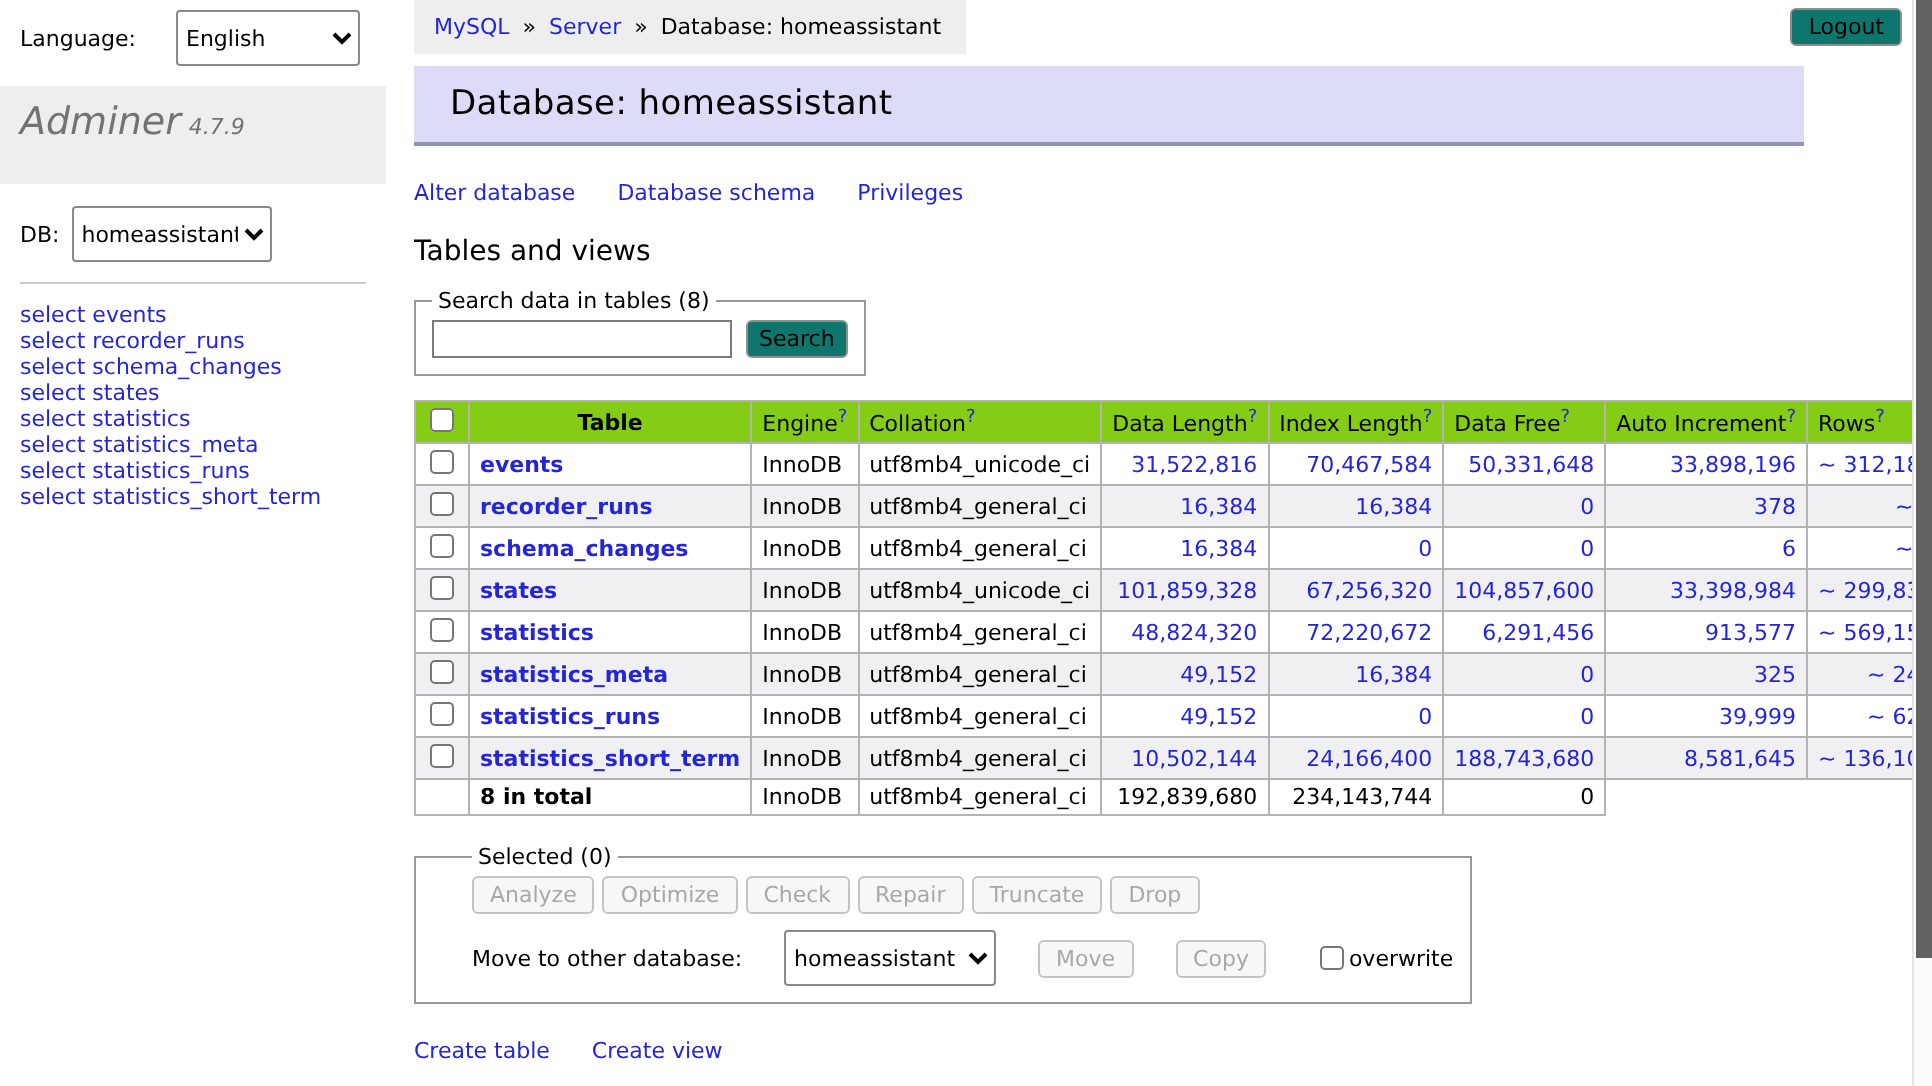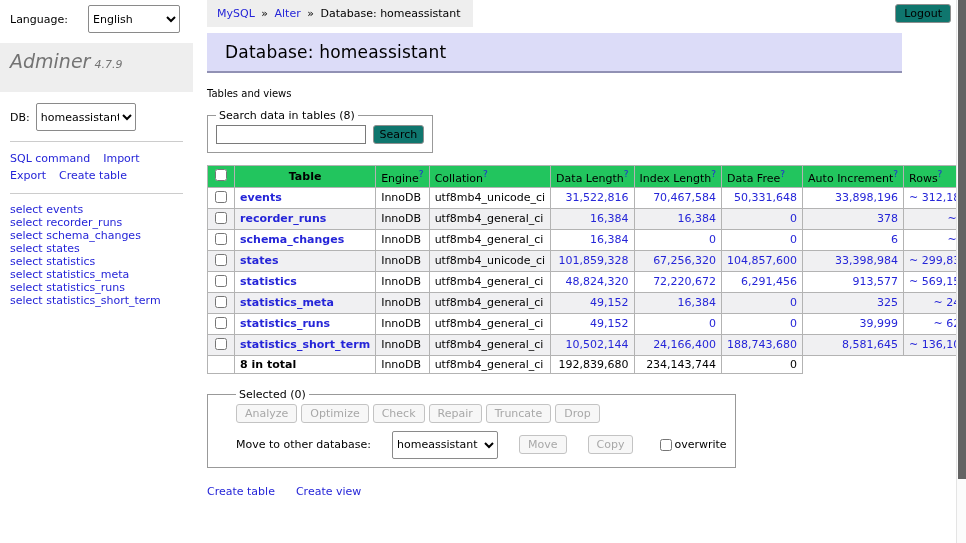--- a/index.html
+++ b/index.html
@@ -42,30 +42,30 @@
   .logout-btn { position:absolute; top:4px; right:15px; }
 
   
   #main { position:absolute; left:207px; top:25px; width:710px; }
   h2.page-title {
     margin:8px 0 0; width:695px; background:#dcdcf8; border-bottom:2px solid #9191b4;
     padding:9px 0 9px 18px; font-size:17px; font-weight:400; letter-spacing:.2px;
   }
   .link-row { margin:17px 0 0; }
   .link-row a { margin-right:21px; }
-  h3.section-title { margin:15px 0 0; font-size:10px; font-weight:400; }
+  h3.section-title { margin:15px 0 0; font-size:14px; font-weight:400; }
 
   fieldset { display:inline-block; border:1px solid #999; margin:10px 0 0; padding:3px 8px 8px; }
   fieldset legend { padding:0 3px; }
   .search-fs input[type="text"] { width:150px; }
   .search-fs button { margin-left:3px; padding:2px 6px; }
 
   table.db-table { border-collapse:collapse; margin-top:12px; white-space:nowrap; }
   .db-table th, .db-table td { border:1px solid #b3b3b3; padding:2px 5px; height:18px; }
-  .db-table thead th { background:#22c55e; font-weight:400; text-align:left; }
+  .db-table thead th { background:#84cc16; font-weight:400; text-align:left; }
   .db-table thead th.col-table { font-weight:700; text-align:center; min-width:122px; }
   .db-table sup a { font-size:9px; }
   .check-col { width:17px; text-align:center; }
   td.name a { font-weight:700; }
   td.num { color:#2525d8; text-align:right; }
   td.num-col-dl { min-width:72px; } td.num-col-il { min-width:74px; } td.num-col-df { min-width:62px; }
   td.num-col-ai { min-width:86px; } td.num-col-rw { min-width:58px; }
   tbody.rows tr:nth-child(even) td { background:#f0f0f2; }
   tfoot td { color:#000; }
   tfoot td.name { font-weight:700; }
@@ -96,50 +96,49 @@
     <span class="app-name">Adminer</span><span class="app-version">4.7.9</span>
   </div>
 
   <div class="db-row">
     <span>DB:</span>
     <select>
       <option>homeassistant</option>
     </select>
   </div>
 
-  <div class="side-actions">
-    <a>SQL command</a><a>Import</a><br>
-    <a>Export</a><a>Create table</a>
-  </div>
 
   <div class="table-list">
     <a>select events</a>
     <a>select recorder_runs</a>
     <a>select schema_changes</a>
     <a>select states</a>
     <a>select statistics</a>
     <a>select statistics_meta</a>
     <a>select statistics_runs</a>
     <a>select statistics_short_term</a>
   </div>
 </div>
 
 <div class="breadcrumb">
   <a>MySQL</a>
   <span class="sep">»</span>
-  <a>Alter</a>
+  <a>Server</a>
   <span class="sep">»</span>
   <span>Database: homeassistant</span>
 </div>
 
 <button class="logout-btn">Logout</button>
 
 <div id="main">
   <h2 class="page-title">Database: homeassistant</h2>
 
+  <div class="link-row">
+    <a>Alter database</a><a>Database schema</a><a>Privileges</a>
+  </div>
 
   <h3 class="section-title">Tables and views</h3>
 
   <fieldset class="search-fs">
     <legend>Search data in tables (8)</legend>
     <input type="text" value="" style="">
     <button>Search</button>
   </fieldset>
 
   <table class="db-table">

